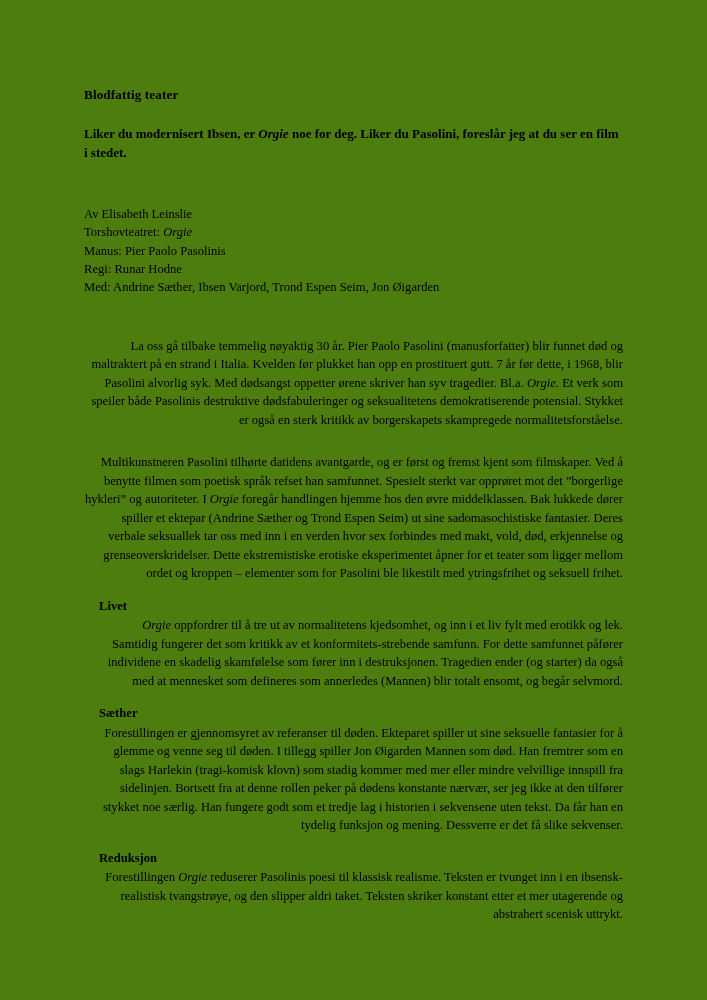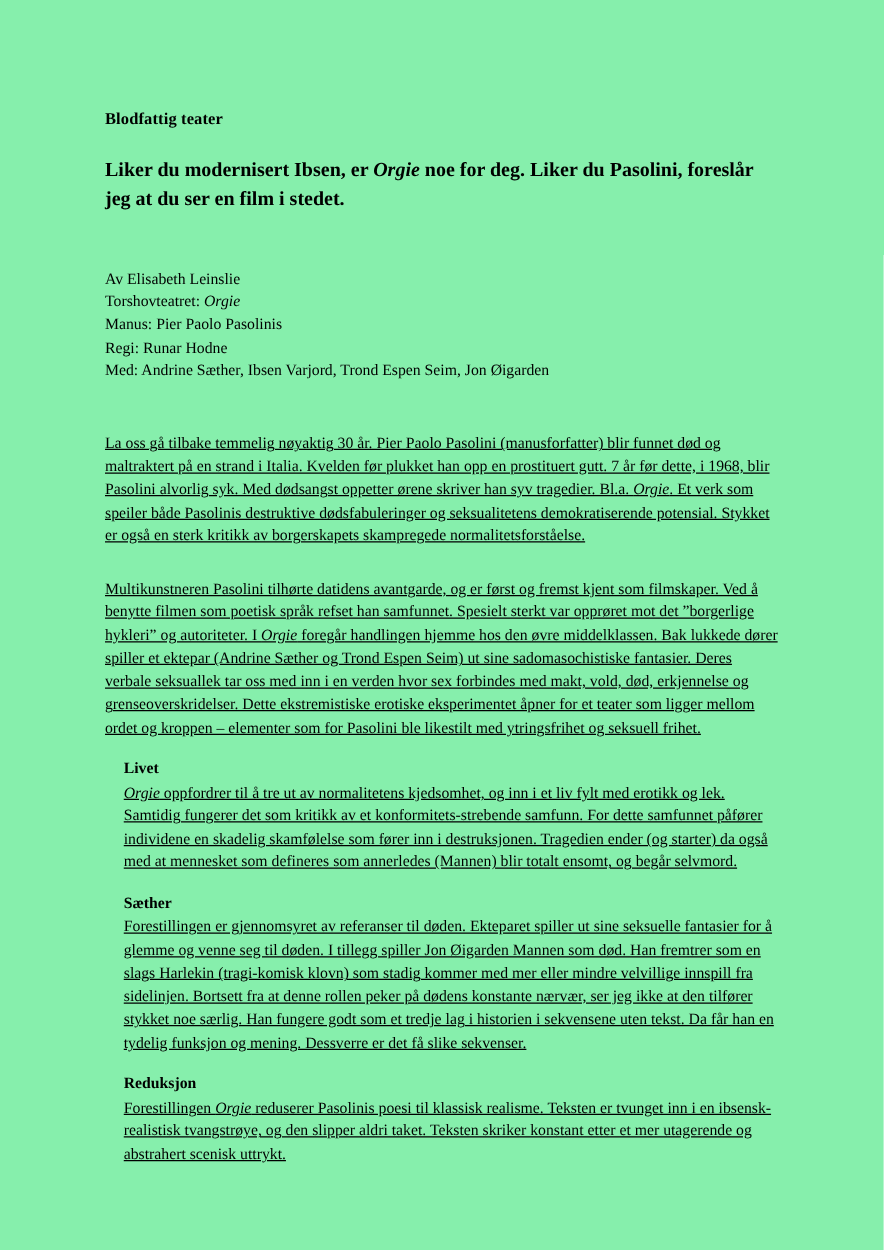--- a/index.html
+++ b/index.html
@@ -13,31 +13,31 @@
     font-family: "Liberation Serif", "DejaVu Serif", serif;
     color: #000000;
     -webkit-font-smoothing: antialiased;
   }
   .page {
     position: relative;
     width: 707px;
     height: 1000px;
     box-sizing: border-box;
     padding: 86px 84px 40px 84px;
-    background: #86efac;
+    background: #4d7c0f;
   }
   .doc-title {
     font-size: 13.2px;
     font-weight: bold;
     line-height: 1.35;
     margin: 0 0 21px 0;
     letter-spacing: 0.1px;
   }
   .standfirst {
-    font-size: 16px;
+    font-size: 13px;
     font-weight: bold;
     line-height: 1.46;
     margin: 0 0 42px 0;
   }
   .standfirst em {
     font-style: italic;
   }
   .credits {
     font-size: 12.6px;
     line-height: 1.46;
@@ -46,22 +46,21 @@
   .credits div {
     white-space: pre-wrap;
   }
   .credits em {
     font-style: italic;
   }
   p.body-par {
     font-size: 12.6px;
     line-height: 1.47;
     margin: 0 0 14px 0;
-    text-align: left;
-    text-decoration: underline;
+    text-align: right;
   }
   p.body-par em {
     font-style: italic;
   }
   h2.section-head {
     font-size: 12.6px;
     font-weight: bold;
     line-height: 1.47;
     margin: 0 0 1px 0;
   }

